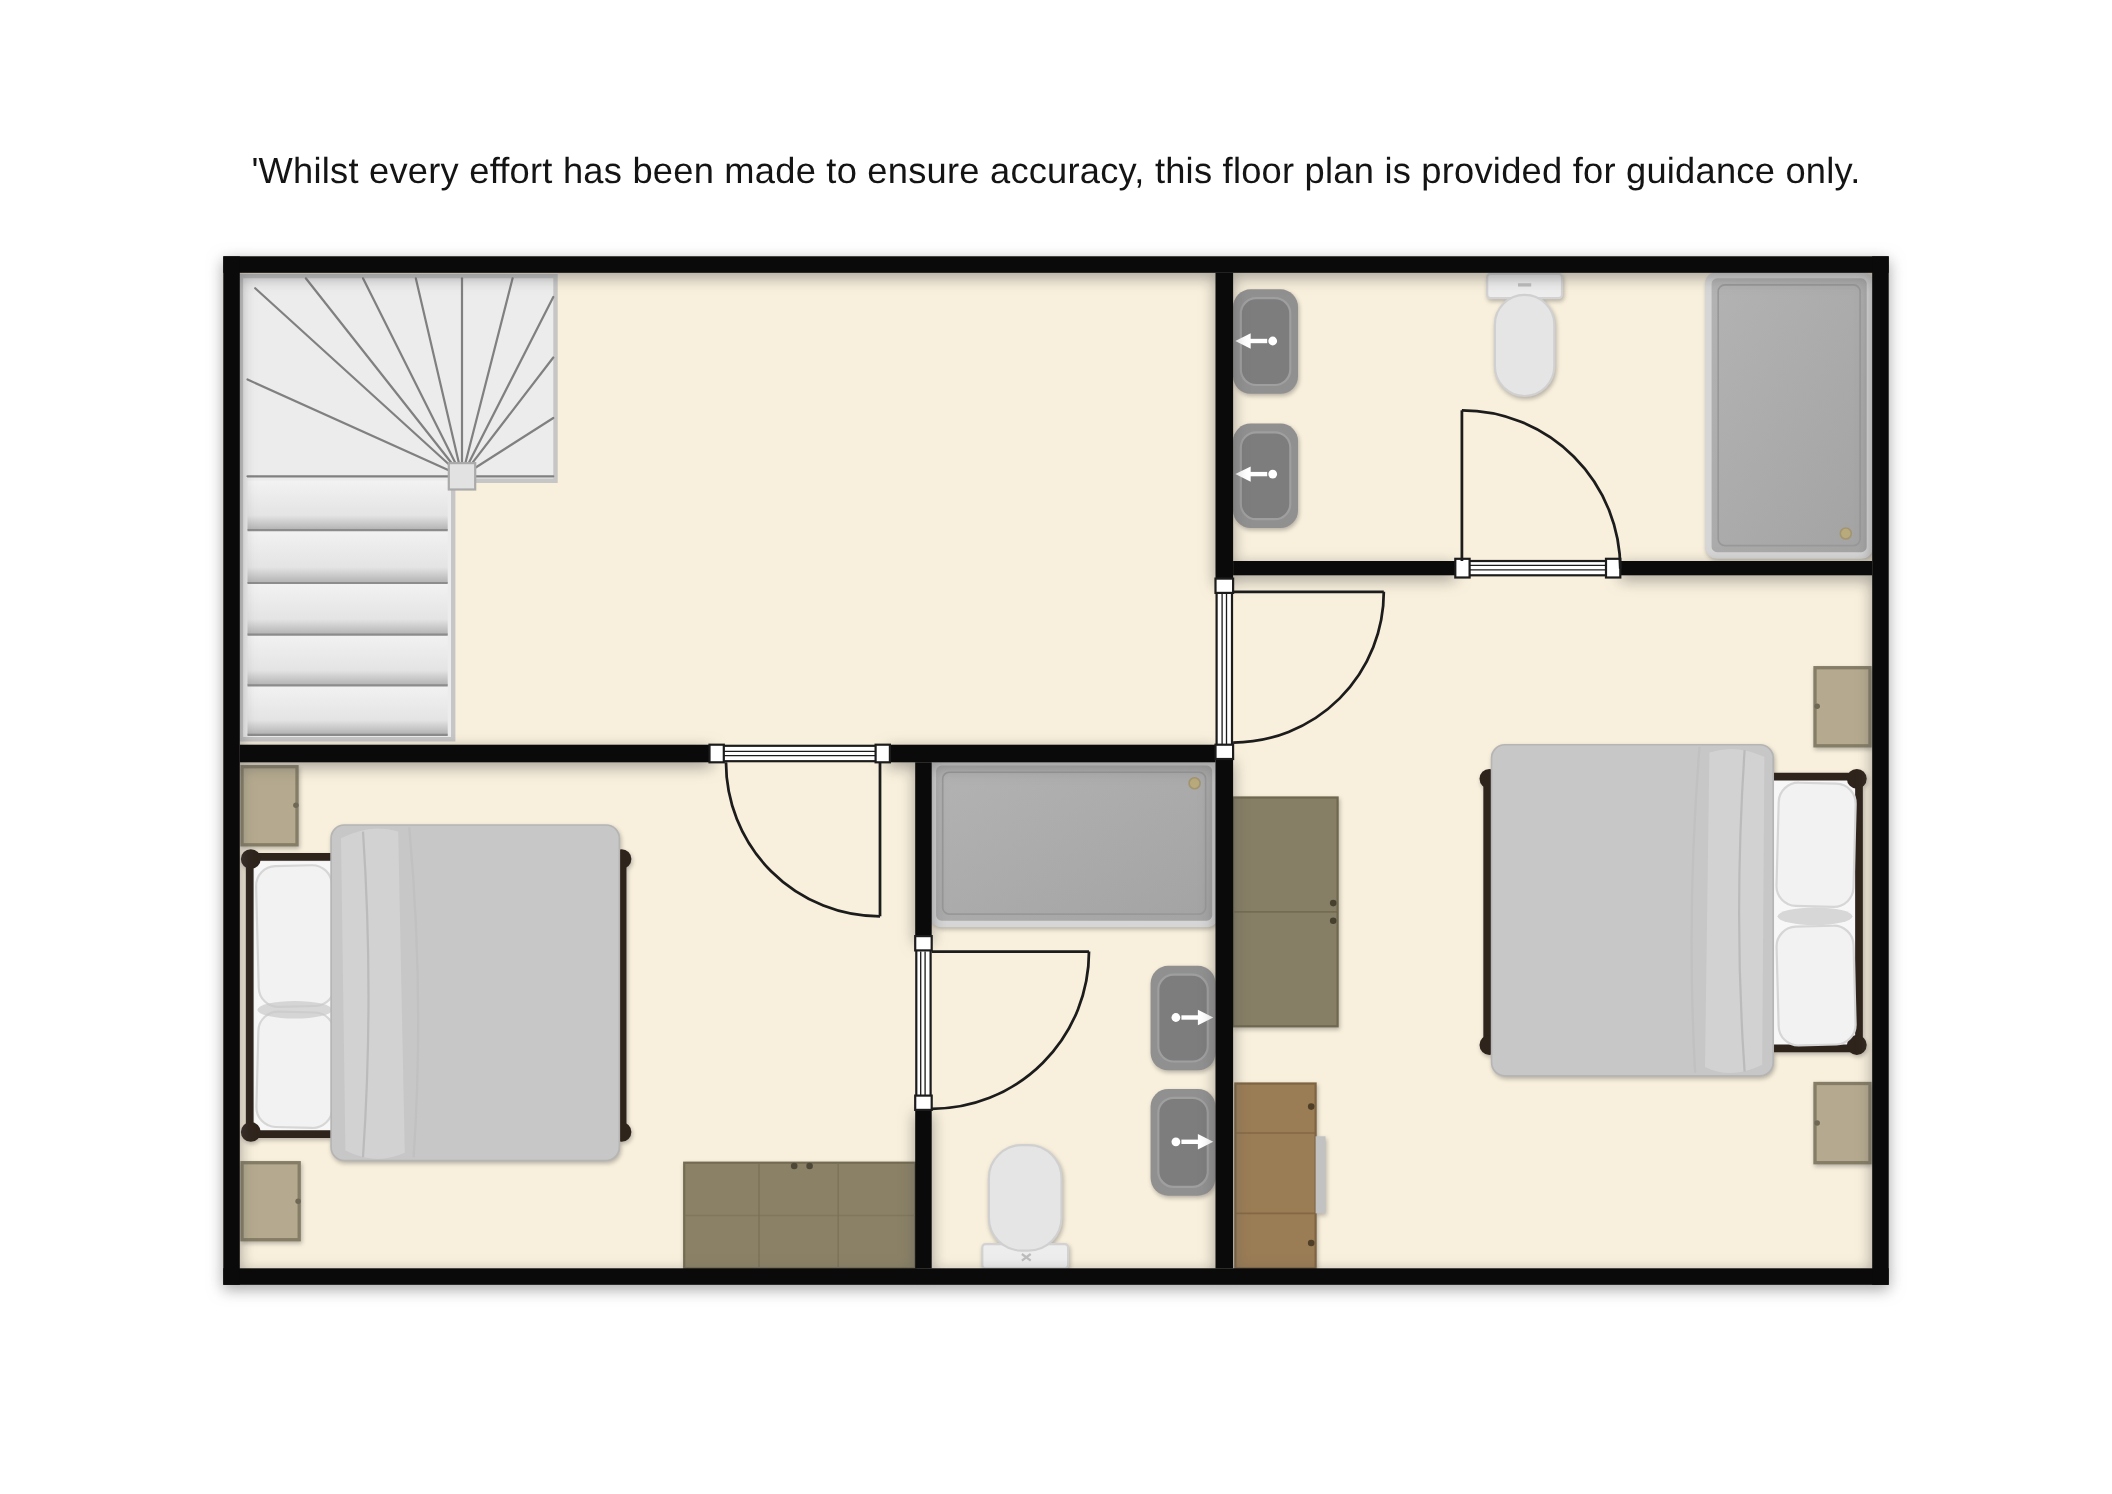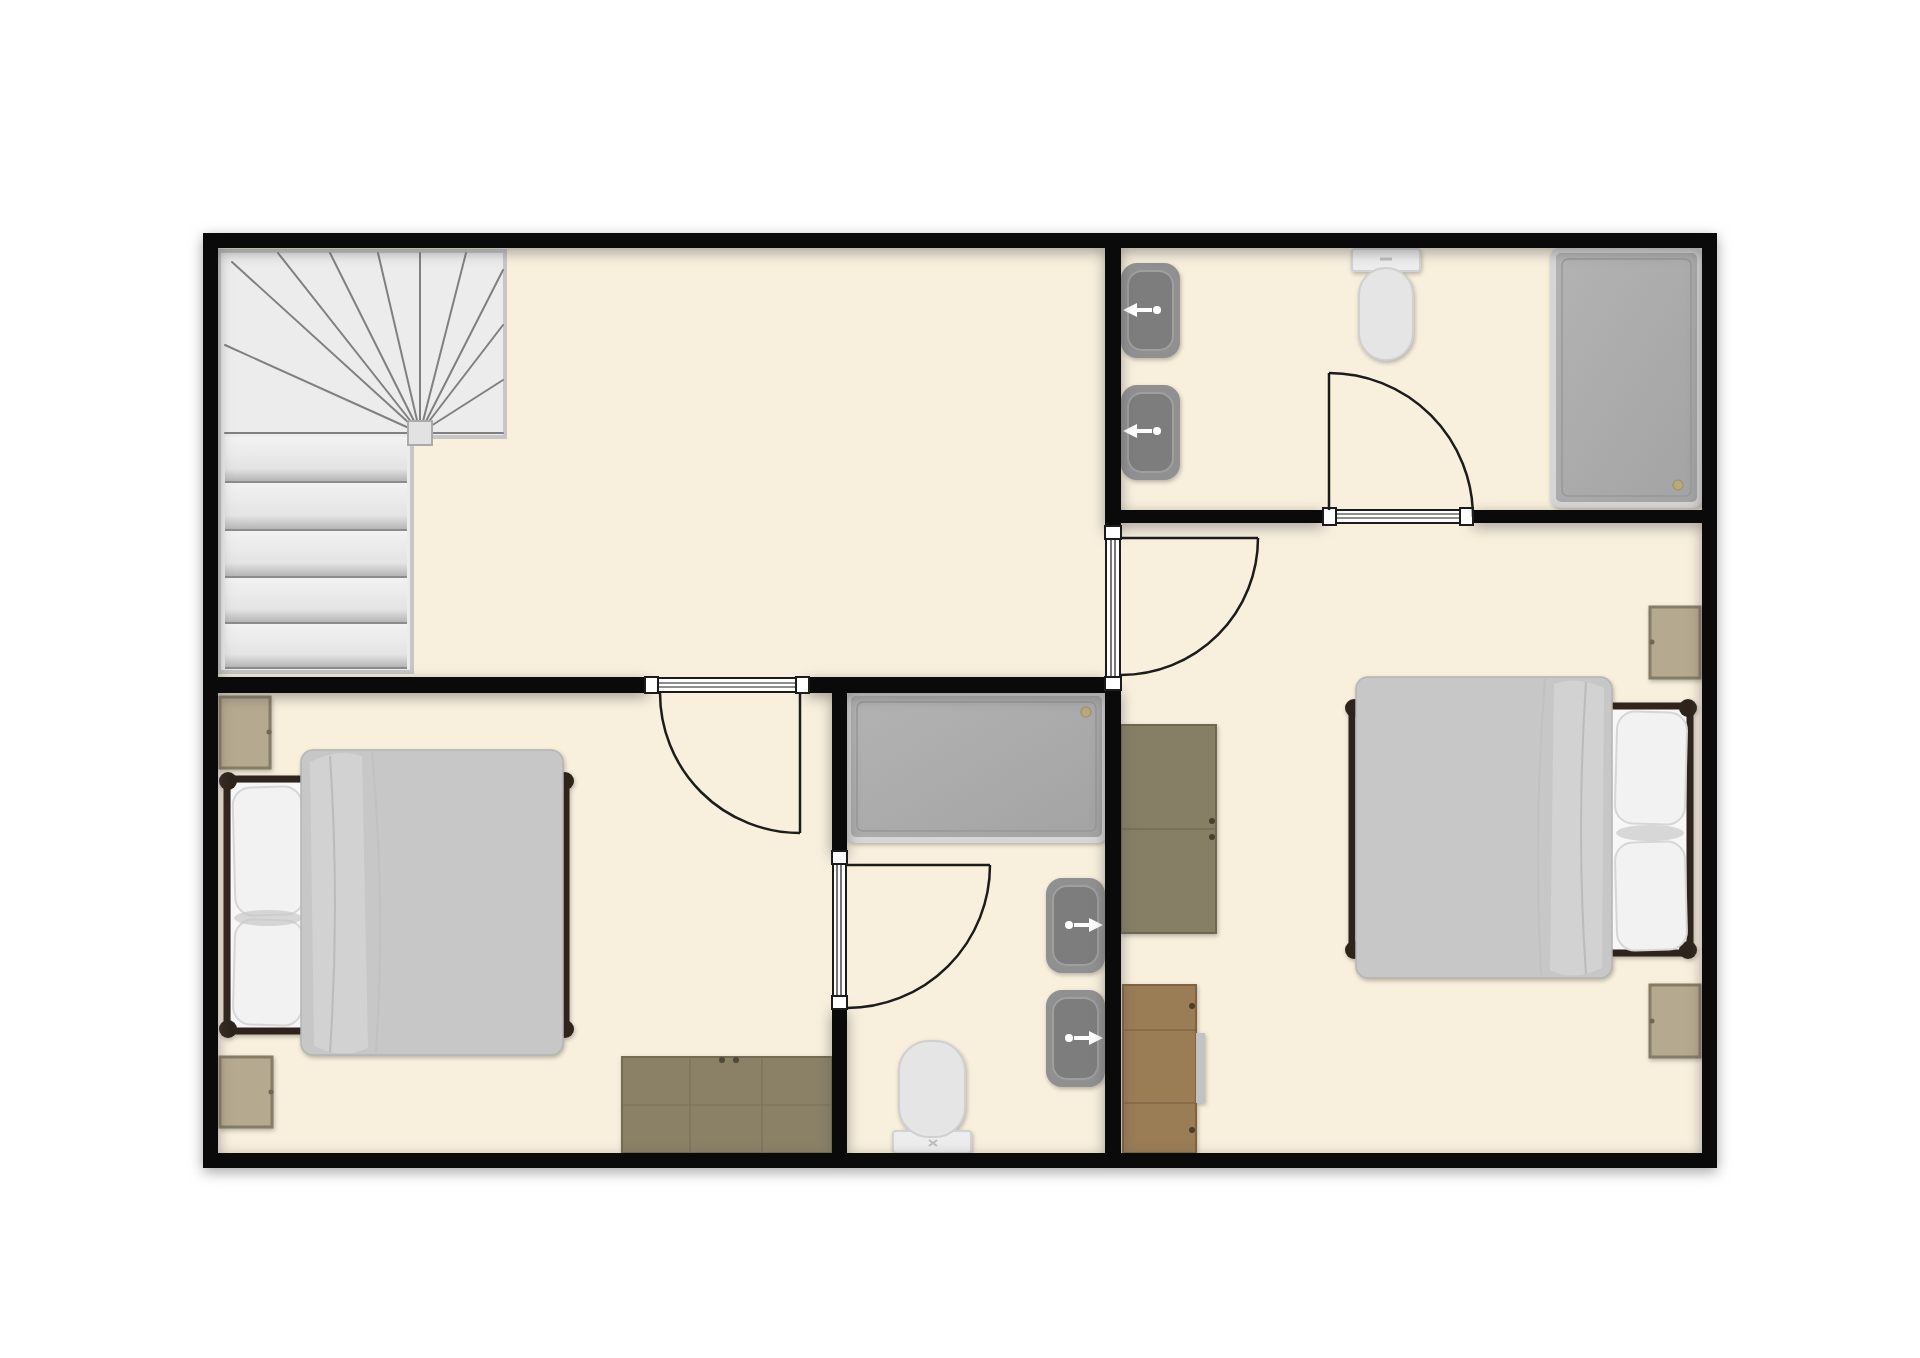--- a/index.html
+++ b/index.html
@@ -14,20 +14,21 @@
   .doorstrip{fill:#ffffff;stroke:#1c1c1c;stroke-width:2;}
   .jamb{fill:#ffffff;stroke:#1c1c1c;stroke-width:2;}
   .fanline{stroke:#808080;stroke-width:2;stroke-linecap:round;}
   .stepedge{stroke:#8c8c8c;stroke-width:2;}
 </style>
 </head>
 <body>
 
 <div class="canvas">
 
+  <div class="disclaimer">'Whilst every effort has been made to ensure accuracy, this floor plan is provided for guidance only.</div>
 
   <svg width="1920" height="1358" viewBox="0 0 1920 1358">
     <defs>
       <linearGradient id="stepV" x1="0" y1="0" x2="0" y2="1">
         <stop offset="0%" stop-color="#f2f2f2"></stop>
         <stop offset="70%" stop-color="#e4e4e4"></stop>
         <stop offset="100%" stop-color="#b2b2b2"></stop>
       </linearGradient>
       <linearGradient id="trayG" x1="0" y1="0" x2="1" y2="1">
         <stop offset="0%" stop-color="#b3b3b3"></stop>

